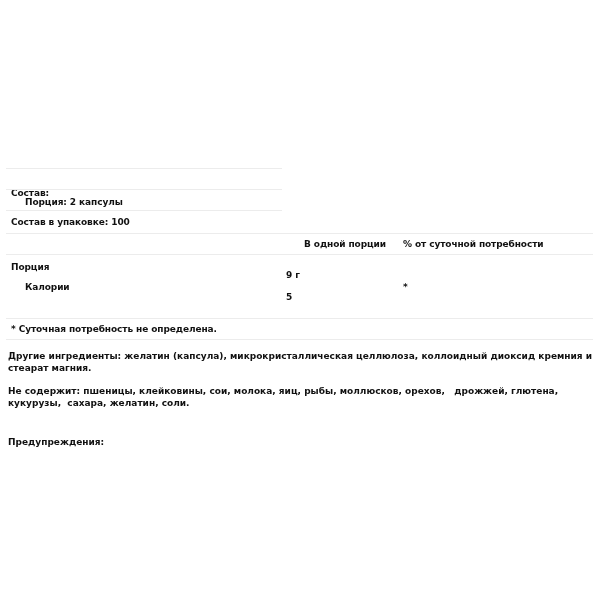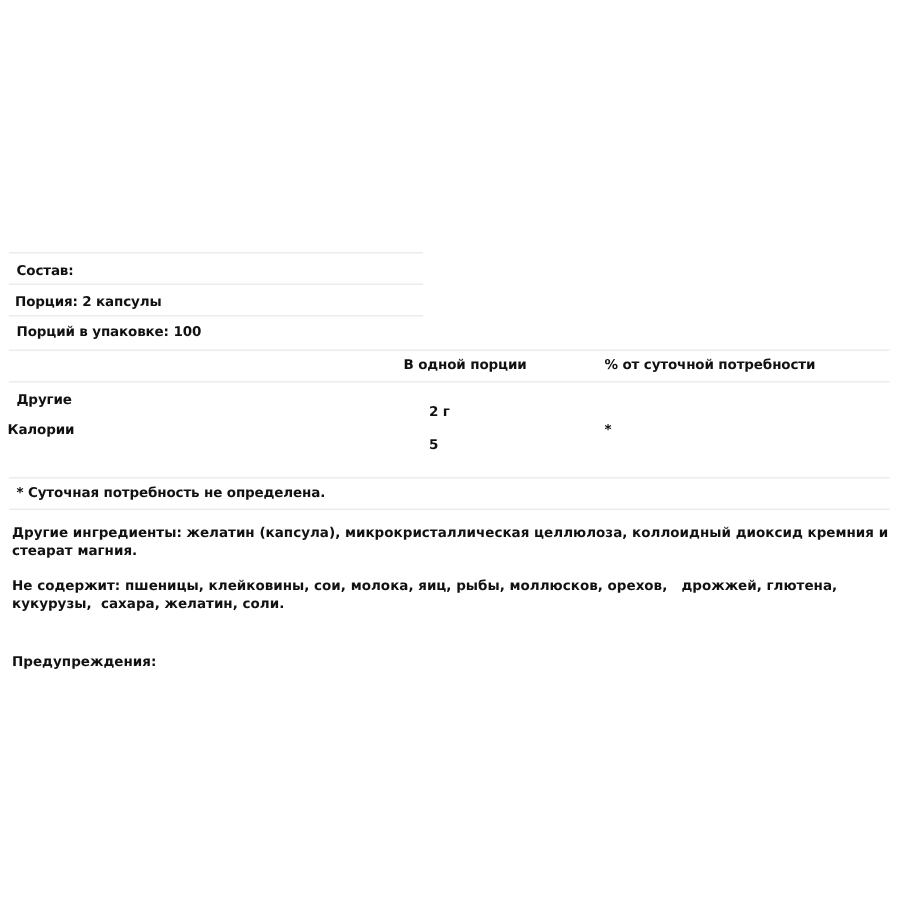--- a/index.html
+++ b/index.html
@@ -6,34 +6,34 @@
   body { width:600px; height:600px; position:relative; overflow:hidden;
          font-family:"DejaVu Sans", sans-serif; color:#111; font-weight:bold; font-size:9px; }
   .line { position:absolute; height:1px; background:#ececec; }
   .txt { position:absolute; white-space:nowrap; letter-spacing:-0.1px; }
   .para { position:absolute; left:8px; width:585px; line-height:12px; }
 </style>
 </head>
 <body>
 
 <div class="line" style="top:168px;left:6px;width:276px;"></div>
-<div class="txt" style="top:176px;left:11px;text-align:right;">Состав:</div>
+<div class="txt" style="top:188px;left:11px;text-align:right;">Состав:</div>
 <div class="line" style="top:189px;left:6px;width:276px;"></div>
-<div class="txt" style="top:197px;left:10px;">Порция:  2 капсулы</div>
+<div class="txt" style="top:197px;left:25px;">Порция:  2 капсулы</div>
 <div class="line" style="top:210px;left:6px;width:276px;"></div>
-<div class="txt" style="top:217px;left:11px;">Порций в упаковке: 100</div>
+<div class="txt" style="top:217px;left:11px;">Состав в упаковке: 100</div>
 <div class="line" style="top:233px;left:6px;width:587px;"></div>
 
-<div class="txt" style="top:239px;left:269px;">В одной порции</div>
+<div class="txt" style="top:239px;left:304px;">В одной порции</div>
 <div class="txt" style="top:239px;left:403px;">% от суточной потребности</div>
 <div class="line" style="top:254px;left:6px;width:587px;"></div>
 
-<div class="txt" style="top:262px;left:11px;">Другие</div>
-<div class="txt" style="top:282px;left:5px;">Калории</div>
-<div class="txt" style="top:270px;left:286px;">2 г</div>
+<div class="txt" style="top:262px;left:11px;">Порция</div>
+<div class="txt" style="top:282px;left:25px;">Калории</div>
+<div class="txt" style="top:270px;left:286px;">9 г</div>
 <div class="txt" style="top:292px;left:286px;">5</div>
 <div class="txt" style="top:282px;left:403px;">*</div>
 <div class="line" style="top:318px;left:6px;width:587px;"></div>
 
 <div class="txt" style="top:324px;left:11px;text-align:right;">* Суточная потребность не определена.</div>
 <div class="line" style="top:339px;left:6px;width:587px;"></div>
 
 <div class="para" style="top:350px;">Другие ингредиенты: желатин (капсула), микрокристаллическая целлюлоза, коллоидный диоксид кремния и стеарат магния.</div>
 <div class="para" style="top:385px;white-space:pre-wrap;">Не содержит: пшеницы, клейковины, сои, молока, яиц, рыбы, моллюсков, орехов,   дрожжей, глютена, кукурузы,  сахара, желатин, соли.</div>
 <div class="para" style="top:436px;">Предупреждения:</div>

